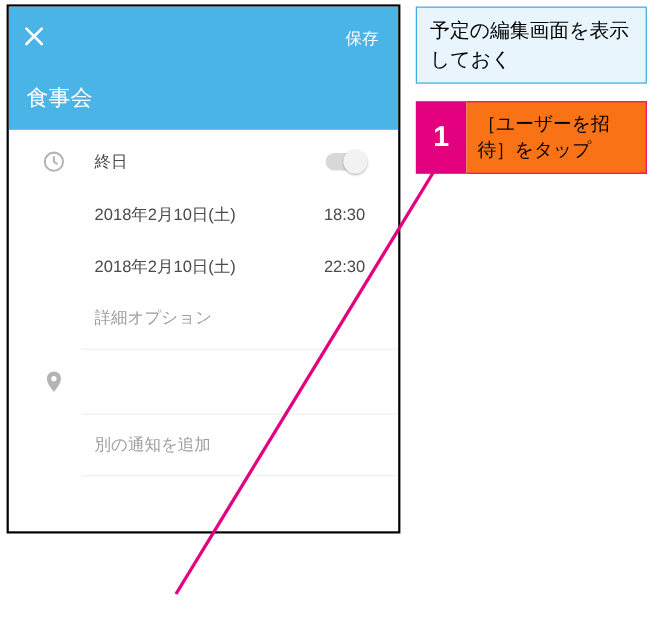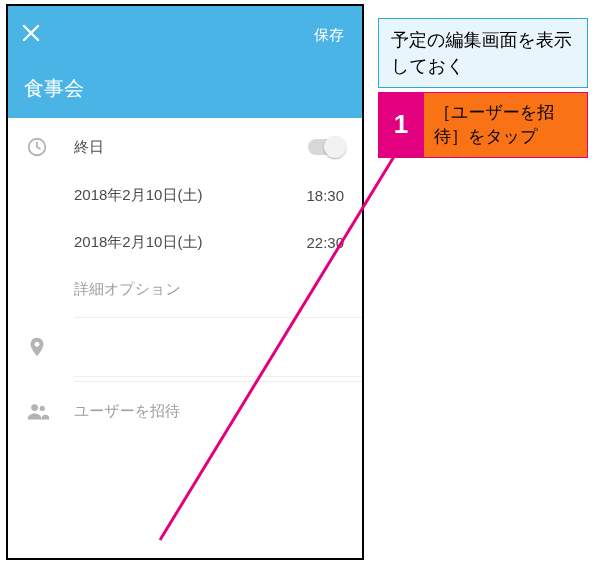--- a/index.html
+++ b/index.html
@@ -14,21 +14,21 @@
   .stage {
     position: relative;
     width: 600px;
     height: 564px;
   }
   .phone {
     position: absolute;
     left: 6px;
     top: 4px;
     width: 358px;
-    height: 556px;
+    height: 481px;
     border: 2px solid #000;
     background: #fff;
     overflow: hidden;
   }
   .header {
     background: #4ab4e6;
     color: #fff;
     height: 112px;
     position: relative;
   }
@@ -50,21 +50,21 @@
   .title {
     position: absolute;
     left: 16px;
     bottom: 16px;
     font-size: 20px;
   }
   .body { padding-top: 4px; }
   .row {
     display: flex;
     align-items: center;
-    padding: 14px 18px;
+    padding: 14px 30px;
     font-size: 15px;
     color: #4a4a4a;
   }
   .icon-col {
     width: 48px;
     flex: 0 0 48px;
     display: flex;
     align-items: center;
     justify-content: flex-start;
     color: #b4b4b4;
@@ -98,21 +98,21 @@
     height: 1px;
     background: #eee;
     margin: 4px 0 4px 66px;
   }
   svg { display: block; }
 
   
   .callout-blue {
     position: absolute;
     left: 378px;
-    top: 18px;
+    top: 6px;
     width: 210px;
     background: #e8f5fc;
     border: 1.5px solid #2aa7df;
     padding: 8px 12px;
     font-size: 18px;
     line-height: 1.45;
     color: #000;
   }
   .callout-step {
     position: absolute;
@@ -201,34 +201,27 @@
           <svg width="22" height="22" viewBox="0 0 24 24">
               <path d="M12 2c-3.9 0-7 3.1-7 7 0 5.2 7 13 7 13s7-7.8 7-13c0-3.9-3.1-7-7-7z" fill="#b4b4b4"></path>
               <circle cx="12" cy="9" r="2.6" fill="#fff"></circle>
             </svg>
         </div>
       </div>
 
       <div class="divider"></div>
 
 
+      <div class="row muted">
+        <div class="icon-col"></div>
+        <div class="label-col">別の通知を追加</div>
+      </div>
 
       <div class="divider"></div>
 
-      <div class="row muted">
-        <div class="icon-col">
-          <svg width="24" height="22" viewBox="0 0 28 24">
-              <circle cx="10" cy="8" r="4" fill="#b4b4b4"></circle>
-              <circle cx="19" cy="9" r="3" fill="#b4b4b4"></circle>
-              <path d="M2 21c0-3.3 3.6-6 8-6s8 2.7 8 6v1H2v-1z" fill="#b4b4b4"></path>
-              <path d="M18 21c0-2.1 1.4-4.6 5-4.6 2.3 0 4 1.4 4 3.6v2h-9z" fill="#b4b4b4"></path>
-            </svg>
-        </div>
-        <div class="label-col">ユーザーを招待</div>
-      </div>
 
     </div>
   </div>
 
   <svg class="pointer-line" style="left:0;top:0" width="600" height="564">
     <line x1="398" y1="150" x2="160" y2="540" stroke="#e3007f" stroke-width="3"></line>
   </svg>
 
   <div class="callout-blue">予定の編集画面を表示しておく</div>
 

